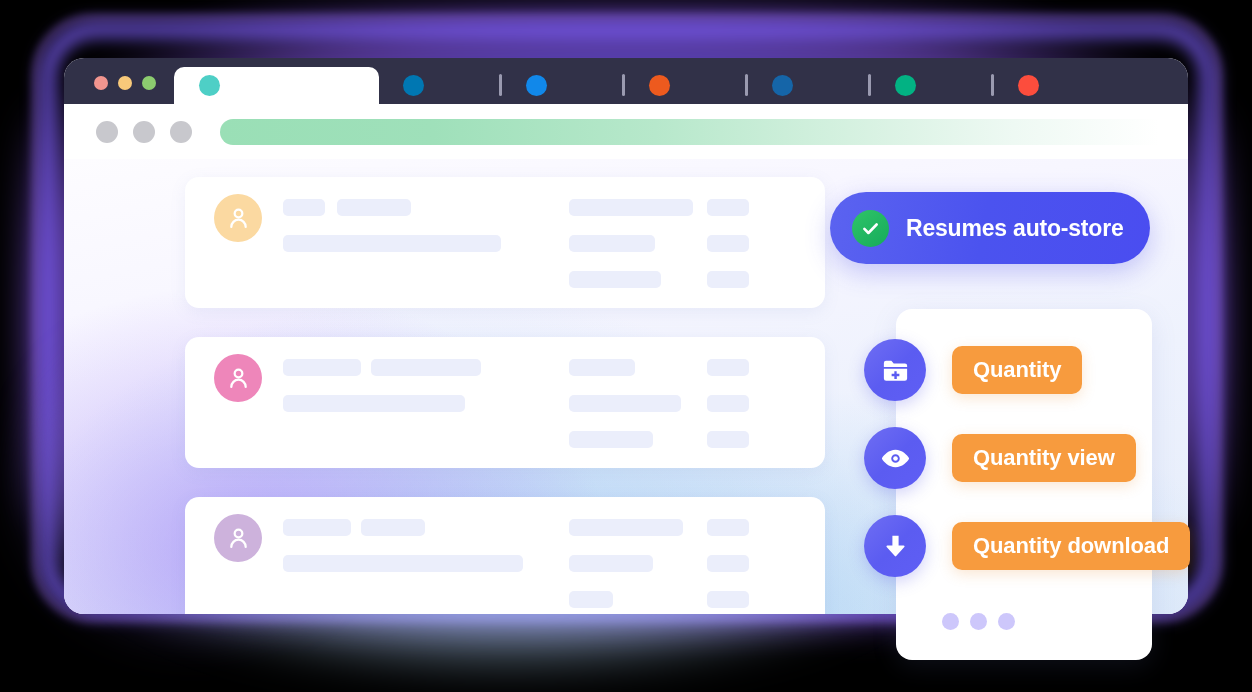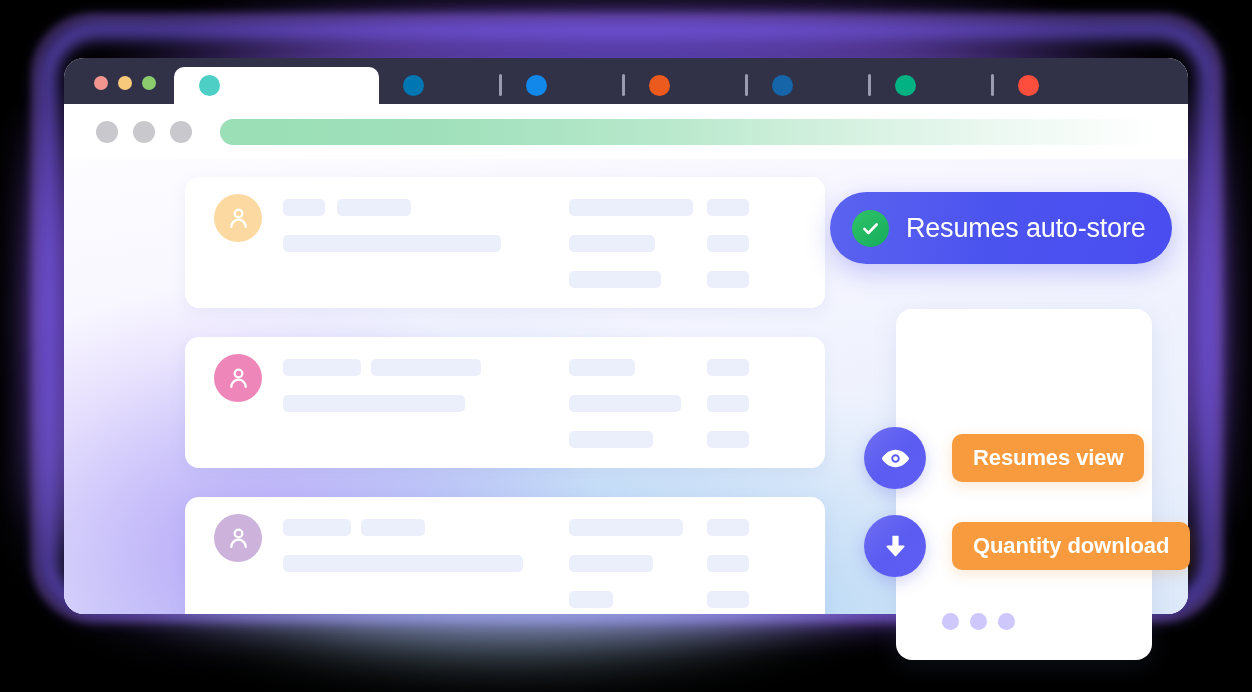--- a/index.html
+++ b/index.html
@@ -199,22 +199,22 @@
     left: 830px; top: 192px;
     height: 72px;
     padding: 0 26px 0 22px;
     border-radius: 36px;
     background: linear-gradient(100deg, #5b63f0 0%, #4b53ef 48%, #4a4df0 100%);
     display: flex; align-items: center; gap: 17px;
     box-shadow: 0 8px 26px rgba(70,70,230,0.28);
   }
   .badge-main .label {
     color: #ffffff;
-    font-size: 27px;
-    font-weight: normal;
+    font-size: 23px;
+    font-weight: bold;
     letter-spacing: -0.2px;
     white-space: nowrap;
   }
   .check-circle {
     width: 37px; height: 37px; border-radius: 50%;
     background: linear-gradient(140deg, #2fc468 0%, #16ab5b 100%);
     display: flex; align-items: center; justify-content: center;
     flex: none;
   }
   .check-circle svg { width: 21px; height: 21px; }
@@ -379,30 +379,41 @@
 
   <div class="badge-main">
     <span class="check-circle">
       <svg viewBox="0 0 24 24" fill="none" stroke="#ffffff" stroke-width="3" stroke-linecap="round" stroke-linejoin="round">
         <path d="M5 12.5l4.6 4.6L19 7.4"></path>
       </svg>
     </span>
     <span class="label">Resumes auto-store</span>
   </div>
 
+  <div class="feature-row" id="row-quantity">
+    <span class="icon-circle">
+      <svg viewBox="0 0 24 24">
+        <path d="M3 6.2A1.7 1.7 0 0 1 4.7 4.5h4.1l1.8 2h8.7A1.7 1.7 0 0 1 21 8.2v1.1H3V6.2z"></path>
+        <path d="M3 10.6h18v7.6A1.8 1.8 0 0 1 19.2 20H4.8A1.8 1.8 0 0 1 3 18.2v-7.6zm8.1 1.9v2.1H9v1.9h2.1v2.1h1.9v-2.1H15v-1.9h-2.1v-2.1h-1.8z"></path>
+      </svg>
+    </span>
+    <span class="pill">
+      <span>Quantity</span>
+    </span>
+  </div>
 
   <div class="feature-row" id="row-view">
     <span class="icon-circle">
       <svg viewBox="0 0 24 24">
         <path d="M12 5.2C6.9 5.2 2.8 9.4 1.6 11.6a.9.9 0 0 0 0 .8C2.8 14.6 6.9 18.8 12 18.8s9.2-4.2 10.4-6.4a.9.9 0 0 0 0-.8C21.2 9.4 17.1 5.2 12 5.2zm0 10.1a3.3 3.3 0 1 1 0-6.6 3.3 3.3 0 0 1 0 6.6z"></path>
         <circle cx="12" cy="12" r="1.8"></circle>
       </svg>
     </span>
     <span class="pill">
-      <span>Resumes view</span>
+      <span>Quantity view</span>
     </span>
   </div>
 
   <div class="feature-row" id="row-download">
     <span class="icon-circle">
       <svg viewBox="0 0 24 24">
         <path d="M9.6 3.6h4.8v7.6h3.9a.7.7 0 0 1 .52 1.18l-6.3 7a.7.7 0 0 1-1.04 0l-6.3-7A.7.7 0 0 1 5.7 11.2h3.9V3.6z"></path>
       </svg>
     </span>
     <span class="pill">

